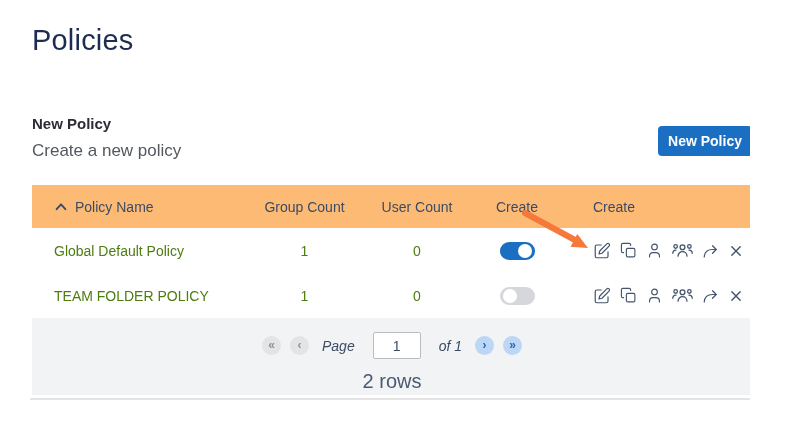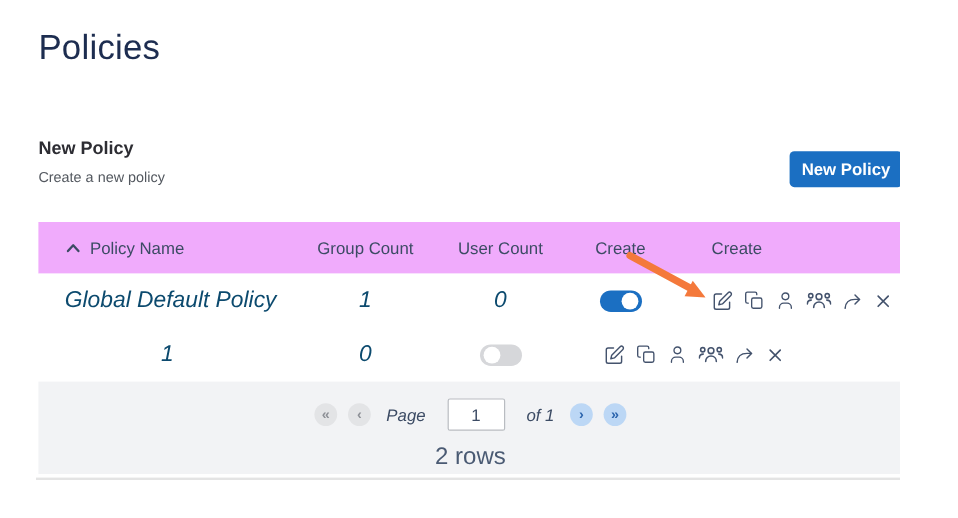--- a/index.html
+++ b/index.html
@@ -4,30 +4,30 @@
 <style>
   * { margin:0; padding:0; box-sizing:border-box; }
   html,body { background:#fff; }
   body { font-family:"Liberation Sans","DejaVu Sans",sans-serif; color:#4a5a73; }
   .app { position:relative; width:750px; height:432px; background:#fff; overflow:hidden; }
 
   .page-title { position:absolute; left:32px; top:24px; font-size:29px; font-weight:500;
                 color:#1d2d50; letter-spacing:.2px; }
 
   .sec-title { position:absolute; left:32px; top:115px; font-size:15px; font-weight:700; color:#2d2d33; }
-  .sec-sub   { position:absolute; left:32px; top:141px; font-size:12px; color:#53585f; }
+  .sec-sub   { position:absolute; left:32px; top:141px; font-size:17px; color:#53585f; }
 
   .btn-primary { position:absolute; left:658px; top:126px; width:94px; height:30px;
                  background:#1b6fc2; color:#fff; border:none; border-radius:4px;
                  font-family:inherit; font-size:14px; font-weight:700; cursor:pointer; }
 
   .table { position:absolute; left:32px; top:185px; width:720px; }
   .grid  { display:grid; grid-template-columns:215px 115px 110px 90px 1fr; align-items:center; }
-  .thead { background:#f0abfc; height:43px; font-size:14px; color:#3c4b64; }
-  .trow  { background:#fff; height:45px; font-size:19px; color:#0c4a6e;font-style:italic; }
+  .thead { background:#fdba74; height:43px; font-size:14px; color:#3c4b64; }
+  .trow  { background:#fff; height:45px; font-size:14px; color:#4d7c0f; }
   .cell-name   { padding-left:22px; display:flex; align-items:center; gap:7px; }
   .cell-center { text-align:center; }
   .cell-actions{ padding-left:31px; display:flex; align-items:center; gap:9px; }
   .sort-btn { display:inline-flex; cursor:pointer; }
 
   .icon-btn { display:inline-flex; align-items:center; cursor:pointer; }
   .icon-btn svg { stroke:#44536d; fill:none; stroke-width:1.6; stroke-linecap:round; stroke-linejoin:round; }
 
   .toggle { width:35px; height:18px; border-radius:9px; position:relative; margin:0 auto; cursor:pointer; }
   .toggle.on  { background:#1b6fc2; }
@@ -127,20 +127,21 @@
         </span>
         <span class="icon-btn">
           <svg width="14" height="14" viewBox="0 0 20 20" style="stroke-width:2">
               <path d="M4 4l12 12M16 4L4 16"></path>
             </svg>
         </span>
       </div>
     </div>
 
     <div class="trow grid">
+      <div class="cell-name">TEAM FOLDER POLICY</div>
       <div class="cell-center">1</div>
       <div class="cell-center">0</div>
       <div>
         <div class="toggle off">
             <div class="knob"></div>
           </div>
       </div>
       <div class="cell-actions">
         <span class="icon-btn">
           <svg width="18" height="18" viewBox="0 0 24 24">

